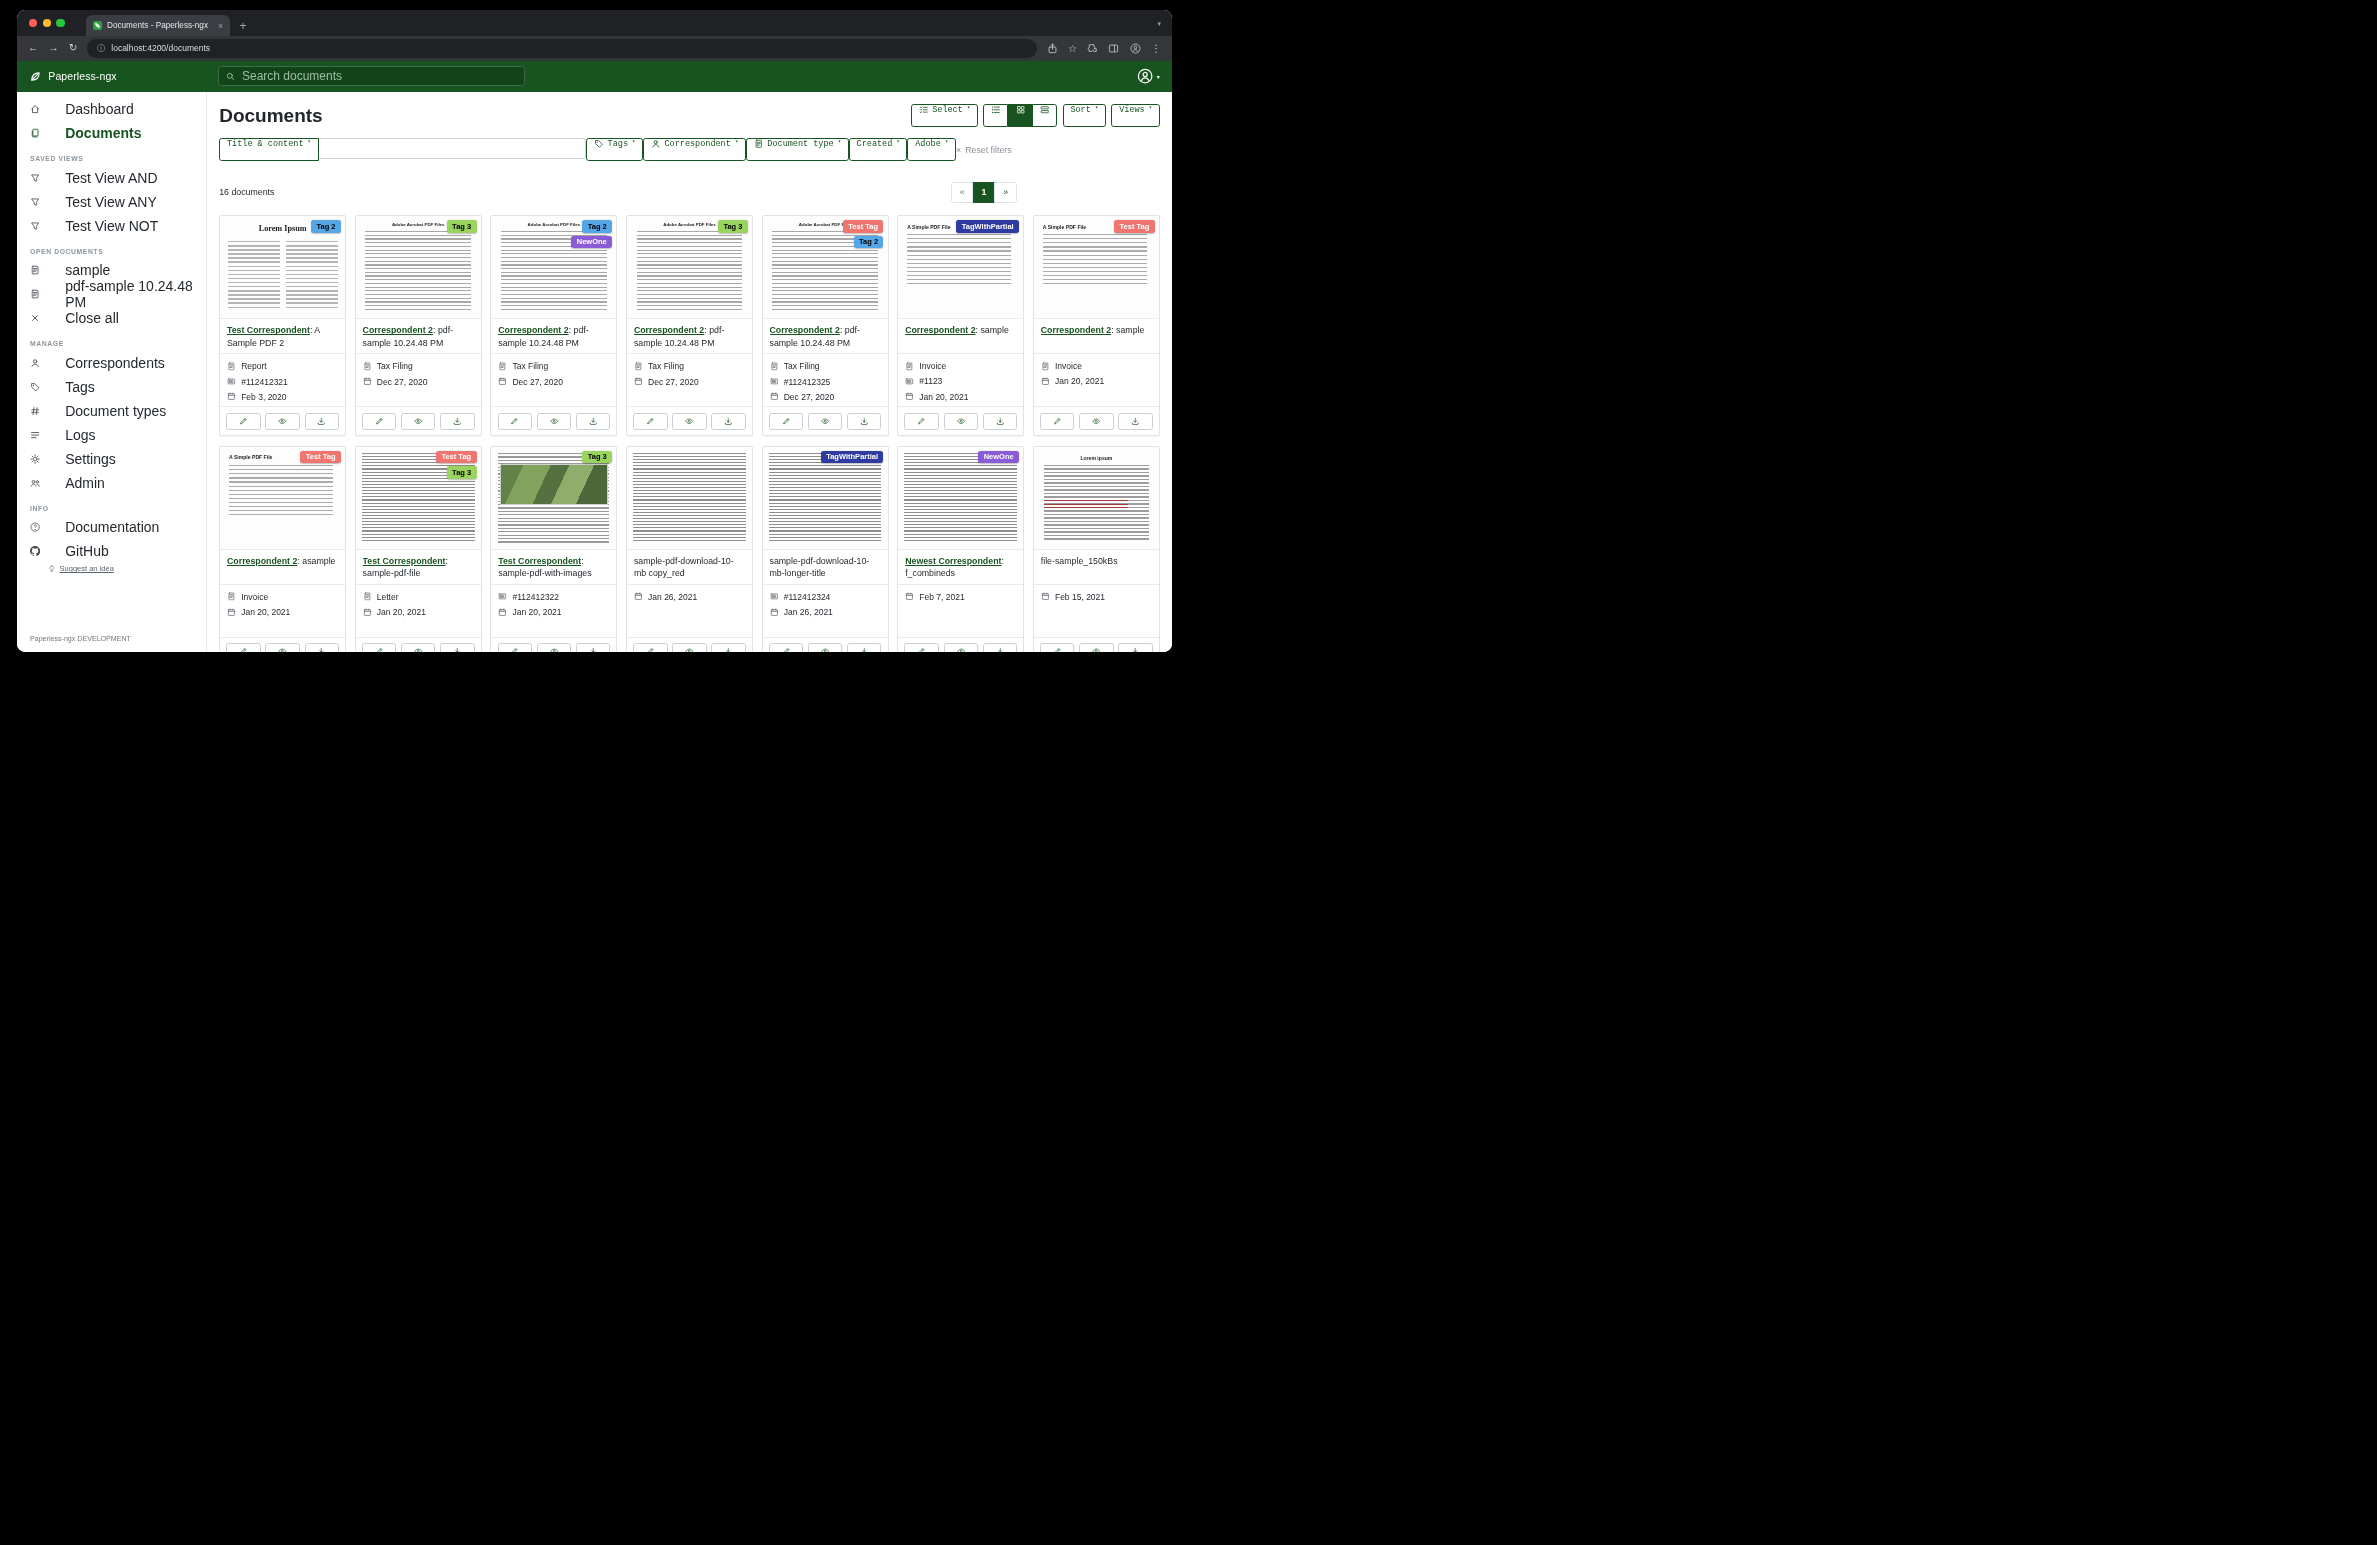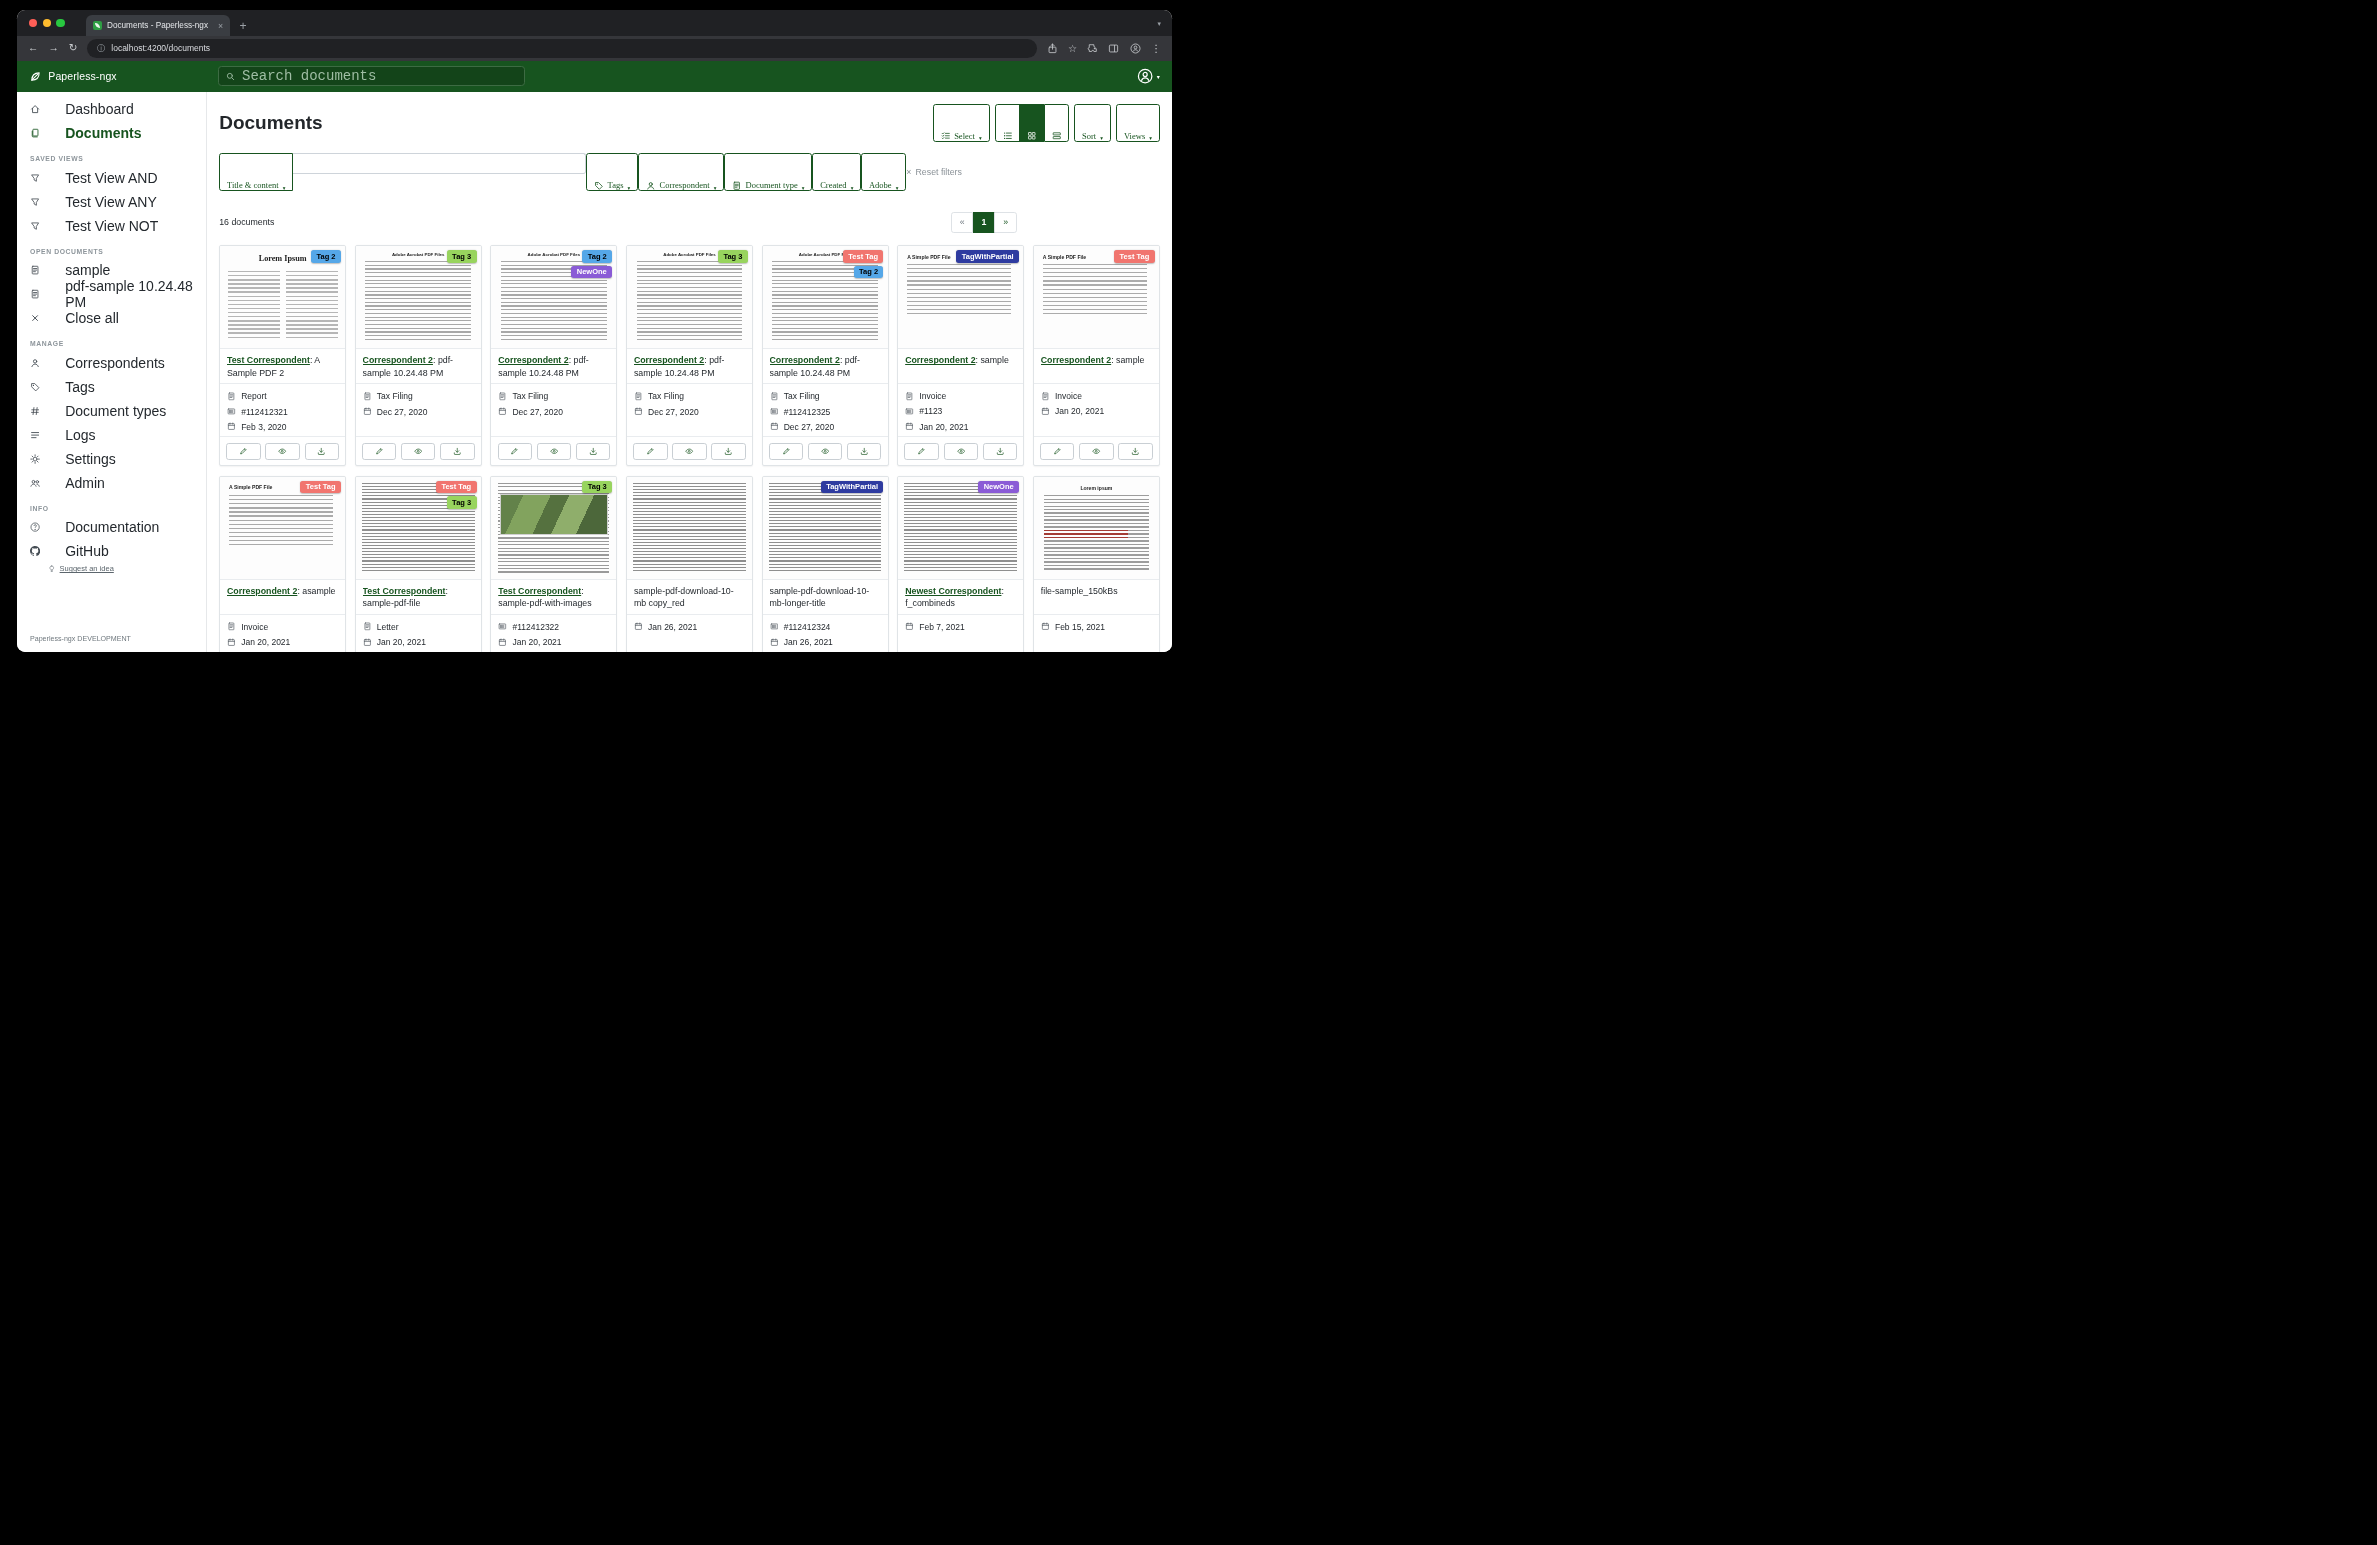--- a/index.html
+++ b/index.html
@@ -41,21 +41,21 @@
   .dots{font-size:10.2px;cursor:pointer}
 
   
   .appbar{height:31px;background:var(--green);display:flex;align-items:center;flex:none;color:#fff}
   .brand{width:190px;flex:none;display:flex;align-items:center;gap:6.1px;padding-left:12.2px;box-sizing:border-box;
     font-size:10.5px;font-weight:500;letter-spacing:0.1px}
   .brand-ic{width:13px;height:13px;color:#fff}
   .hsearch{width:307px;height:20.4px;margin-left:11px;background:#134419;border:0.7px solid #3d6b43;border-radius:3.4px;
     display:flex;align-items:center;gap:5.4px;padding:0 6.8px;box-sizing:border-box}
   .hsearch .sic{width:8.8px;height:8.8px;color:#9fbda4;flex:none}
-  .hsearch input{background:transparent;border:none;outline:none;color:#d7e4d9;font-size:14px;flex:1;min-width:0;font-family:Liberation Mono, monospace}
+  .hsearch input{background:transparent;border:none;outline:none;color:#d7e4d9;font-size:12px;flex:1;min-width:0;font-family:Liberation Sans, sans-serif}
   .hsearch input::placeholder{color:#9fbda4}
   .h-avatar{margin-left:auto;margin-right:12.2px;display:flex;align-items:center;gap:3.4px;cursor:pointer}
   .h-avatar .pc{width:16.3px;height:16.3px;color:#fff}
   .h-caret{font-size:6.1px;color:#fff}
 
   
   .app{flex:1;display:flex;min-height:0}
   .sidebar{width:190px;flex:none;border-right:0.7px solid #e6e8ea;display:flex;flex-direction:column;
     padding-top:5.4px;background:#fff;overflow:hidden;box-sizing:border-box}
   .nav-item{height:24px;display:flex;align-items:center;gap:25px;padding:0 13px;font-size:14px;color:#24292e;cursor:pointer;flex:none}
@@ -66,22 +66,22 @@
   .suggest{display:flex;gap:4.1px;align-items:center;padding:0.7px 13px 0 31px;font-size:7.5px;color:#5c666d;cursor:pointer;flex:none}
   .suggest .si{width:7.5px;height:7.5px;color:#5c666d}
   .suggest span{text-decoration:underline}
   .sfoot{margin-top:auto;padding:9.5px 13px;font-size:7.1px;color:#6f787e;flex:none}
 
   .main{flex:1;padding:9.5px 12.2px 0;min-width:0;overflow:hidden;display:flex;flex-direction:column;background:#fff}
 
   .page-head{display:flex;align-items:center;flex:none;margin-top:2.7px}
   h1{margin:0;font-size:19px;line-height:23px;font-weight:600;color:#23272b}
   .controls{margin-left:auto;display:flex;align-items:center;gap:5.4px}
-  .btn-o{height:38px;background:#fff;border:0.7px solid var(--green);color:var(--green);border-radius:2.7px;
-    font-size:8.5px;display:inline-flex;align-items:flex-end;gap:4.1px;padding:0 6.8px;cursor:pointer;font-family:Liberation Serif, serif;box-sizing:border-box;white-space:nowrap}
+  .btn-o{height:23px;background:#fff;border:0.7px solid var(--green);color:var(--green);border-radius:2.7px;
+    font-size:8.5px;display:inline-flex;align-items:flex-start;gap:4.1px;padding:0 6.8px;cursor:pointer;font-family:Liberation Mono, monospace;box-sizing:border-box;white-space:nowrap}
   .caret{font-size:5.4px;line-height:1;transform:translateY(0.7px)}
   .bi{width:9.5px;height:9.5px}
   .vgroup{display:flex}
   .vgroup .btn-o{border-radius:0;margin-left:-0.7px;padding:0 6.8px}
   .vgroup .btn-o:first-child{border-radius:2.7px 0 0 2.7px;margin-left:0}
   .vgroup .btn-o:last-child{border-radius:0 2.7px 2.7px 0}
   .vgroup .btn-o.active{background:var(--green);color:#fff}
 
   .filter-row{display:flex;align-items:center;margin-top:11.6px;flex:none}
   .igroup{display:flex;width:367px;flex:none}

